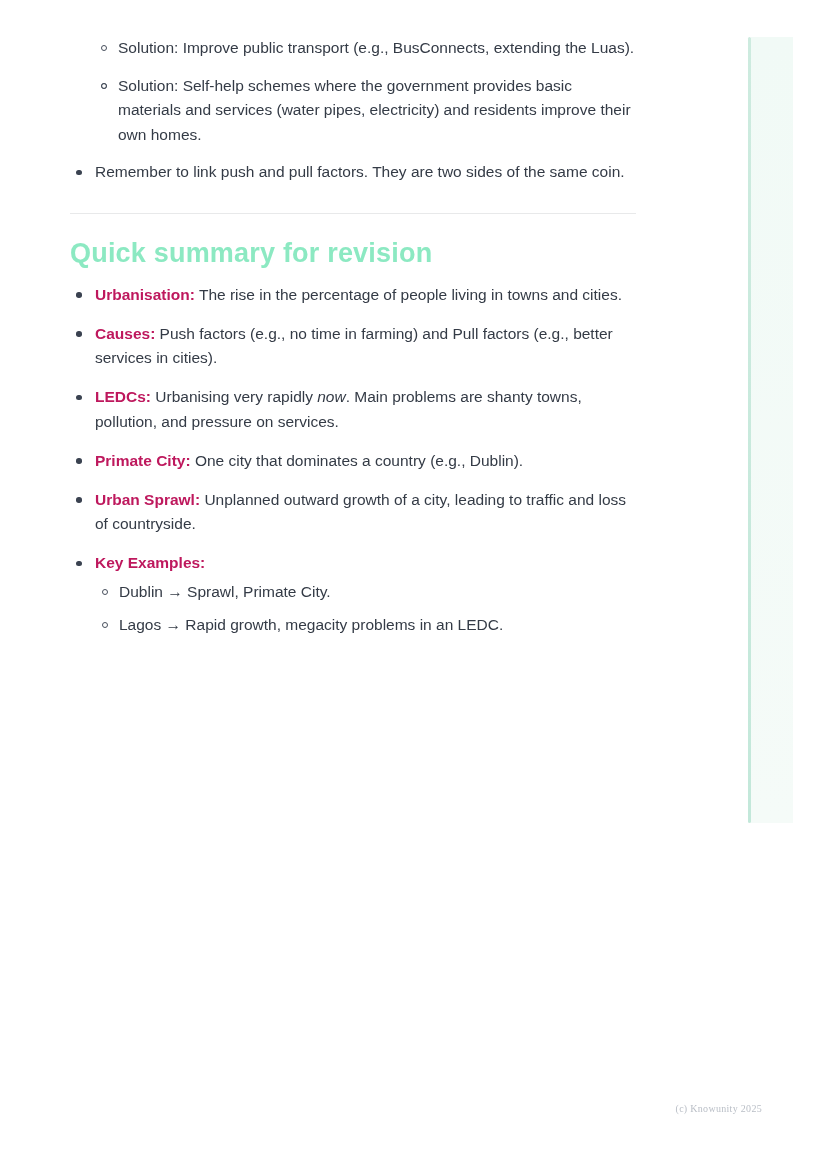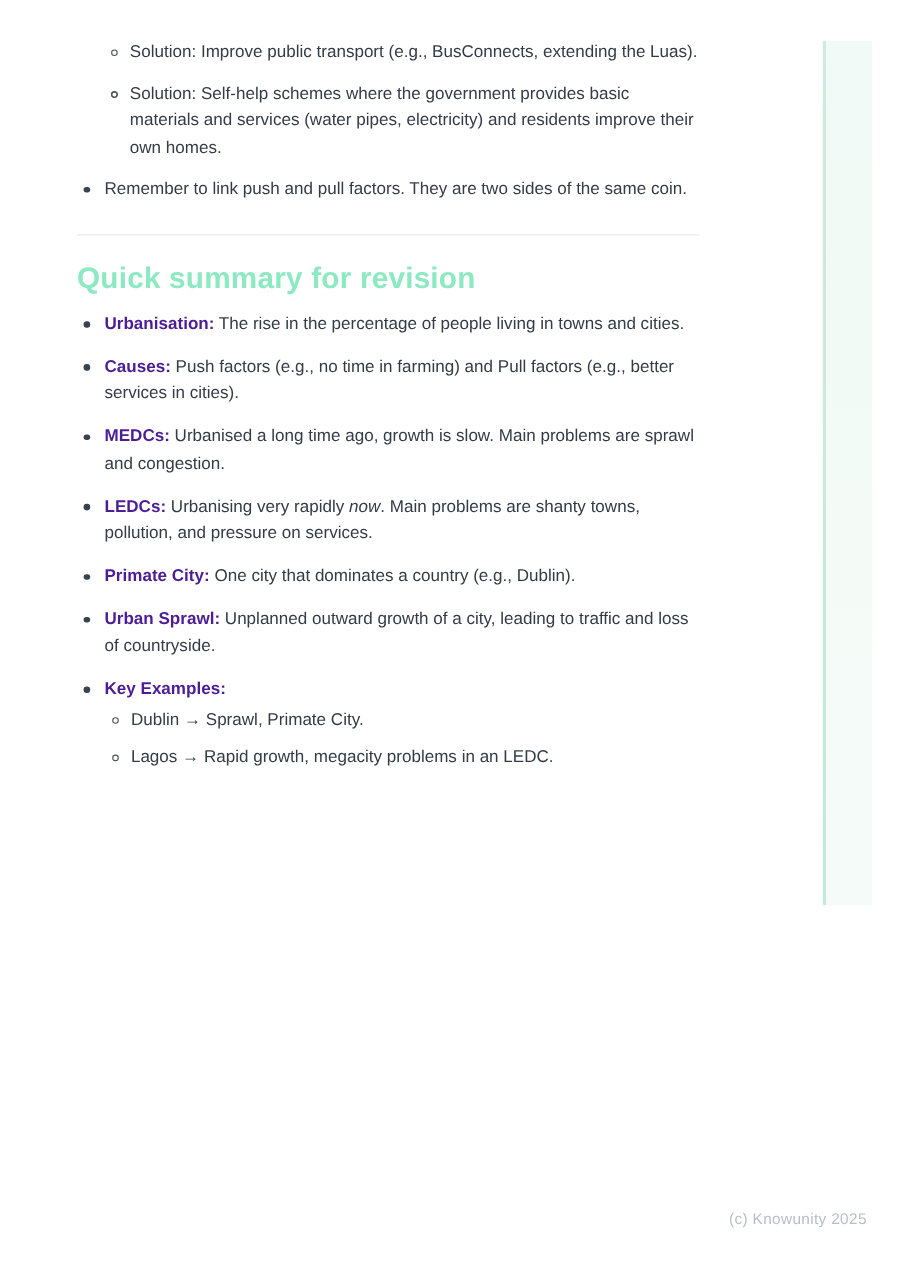--- a/index.html
+++ b/index.html
@@ -42,21 +42,21 @@
     width:6px; height:6px; border:1.5px solid #49515e; border-radius:50%;
   }
 
   .main-item {
     position:relative; padding-left:25px; margin-bottom:14.5px;
   }
   .main-item .disc {
     position:absolute; left:6px; top:9.5px;
     width:5.5px; height:5.5px; border-radius:50%; background:#3a4250;
   }
-  .main-item b { font-weight:700; color:#4c1d95; }
+  .main-item b { font-weight:700; color:#be185d; }
   .main-item i { font-style:italic;text-align:right; }
 
   .top-sublist { margin-bottom:10px; }
 
   hr.divider {
     border:none; border-top:1.5px solid #e8e9ea;
     margin:28px 0 0 0;
   }
 
   h2.summary-heading {
@@ -72,23 +72,24 @@
   .examples-list { margin-top:2px; }
   .example-item {
     position:relative; padding-left:49px; margin-bottom:9px;
   }
   .example-item .ring {
     position:absolute; left:32px; top:9px;
     width:6px; height:6px; border:1.5px solid #49515e; border-radius:50%;
   }
 
   .copyright {
-    position:absolute; top:1101px; right:40px;
-    font-size:14px; line-height:15px; letter-spacing:0.3px;
+    position:absolute; top:1101px; right:66px;
+    font-size:10px; line-height:15px; letter-spacing:0.3px;
     color:#b9bec6;
+    font-family:Liberation Serif, serif;
   }
 </style>
 </head>
 <body>
 
 <div class="page">
 
   <div class="edge-accent">
     <div class="edge-line"></div>
     <div class="edge-panel"></div>
@@ -124,24 +125,20 @@
       <div class="main-item">
         <span class="disc"></span>
         <b>Urbanisation:</b><span> The rise in the percentage of people living in towns and cities.</span>
       </div>
 
       <div class="main-item">
         <span class="disc"></span>
         <b>Causes:</b><span> Push factors (e.g., no time in farming) and Pull factors (e.g., better services in cities).</span>
       </div>
 
-      <div class="main-item">
-        <span class="disc"></span>
-        <b>MEDCs:</b><span></span><span> Urbanised a long time ago, growth is slow. Main problems are sprawl and congestion.</span>
-      </div>
 
       <div class="main-item">
         <span class="disc"></span>
         <b>LEDCs:</b><span> Urbanising very rapidly </span><i>now</i><span>. Main problems are shanty towns, pollution, and pressure on services.</span>
       </div>
 
       <div class="main-item">
         <span class="disc"></span>
         <b>Primate City:</b><span> One city that dominates a country (e.g., Dublin).</span>
       </div>

